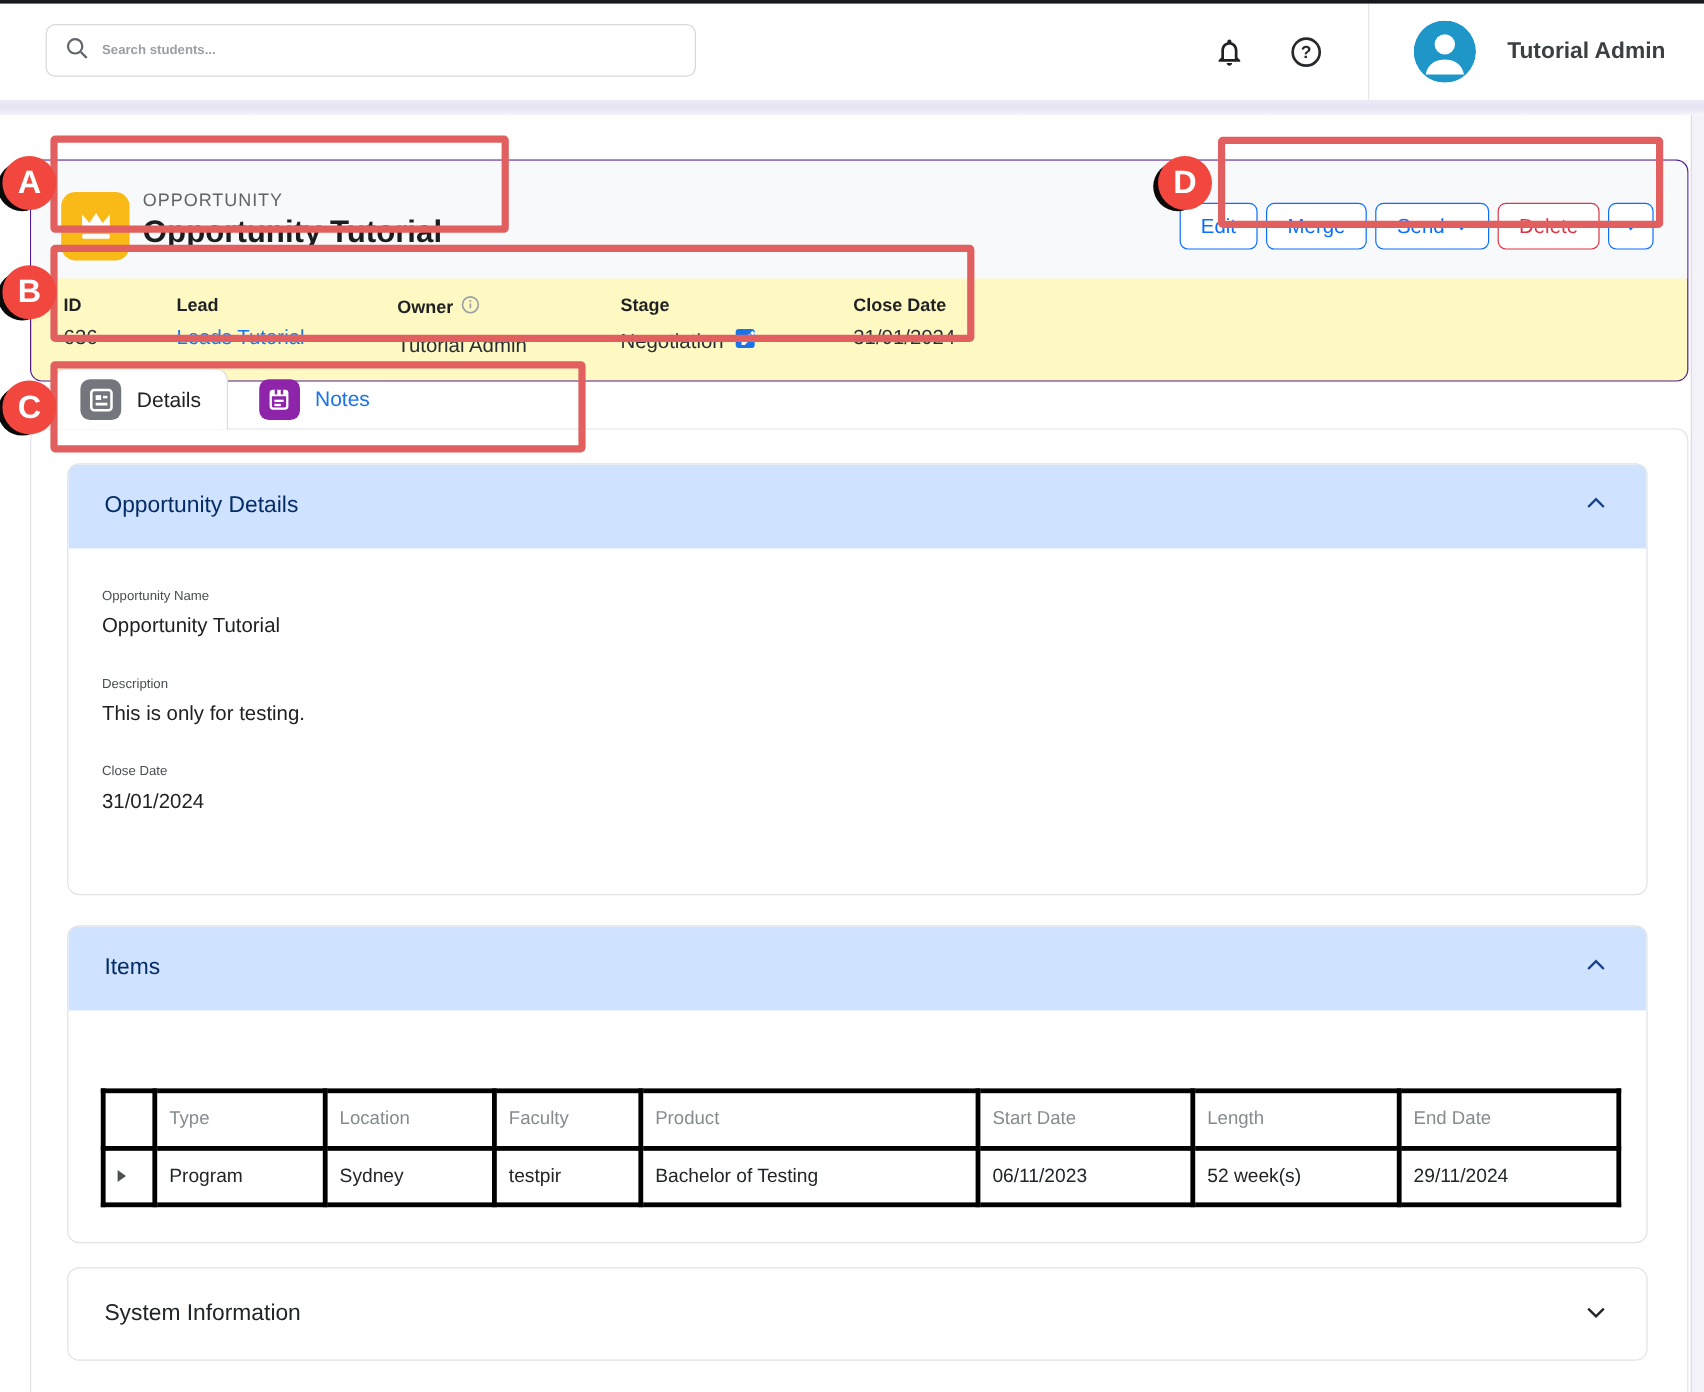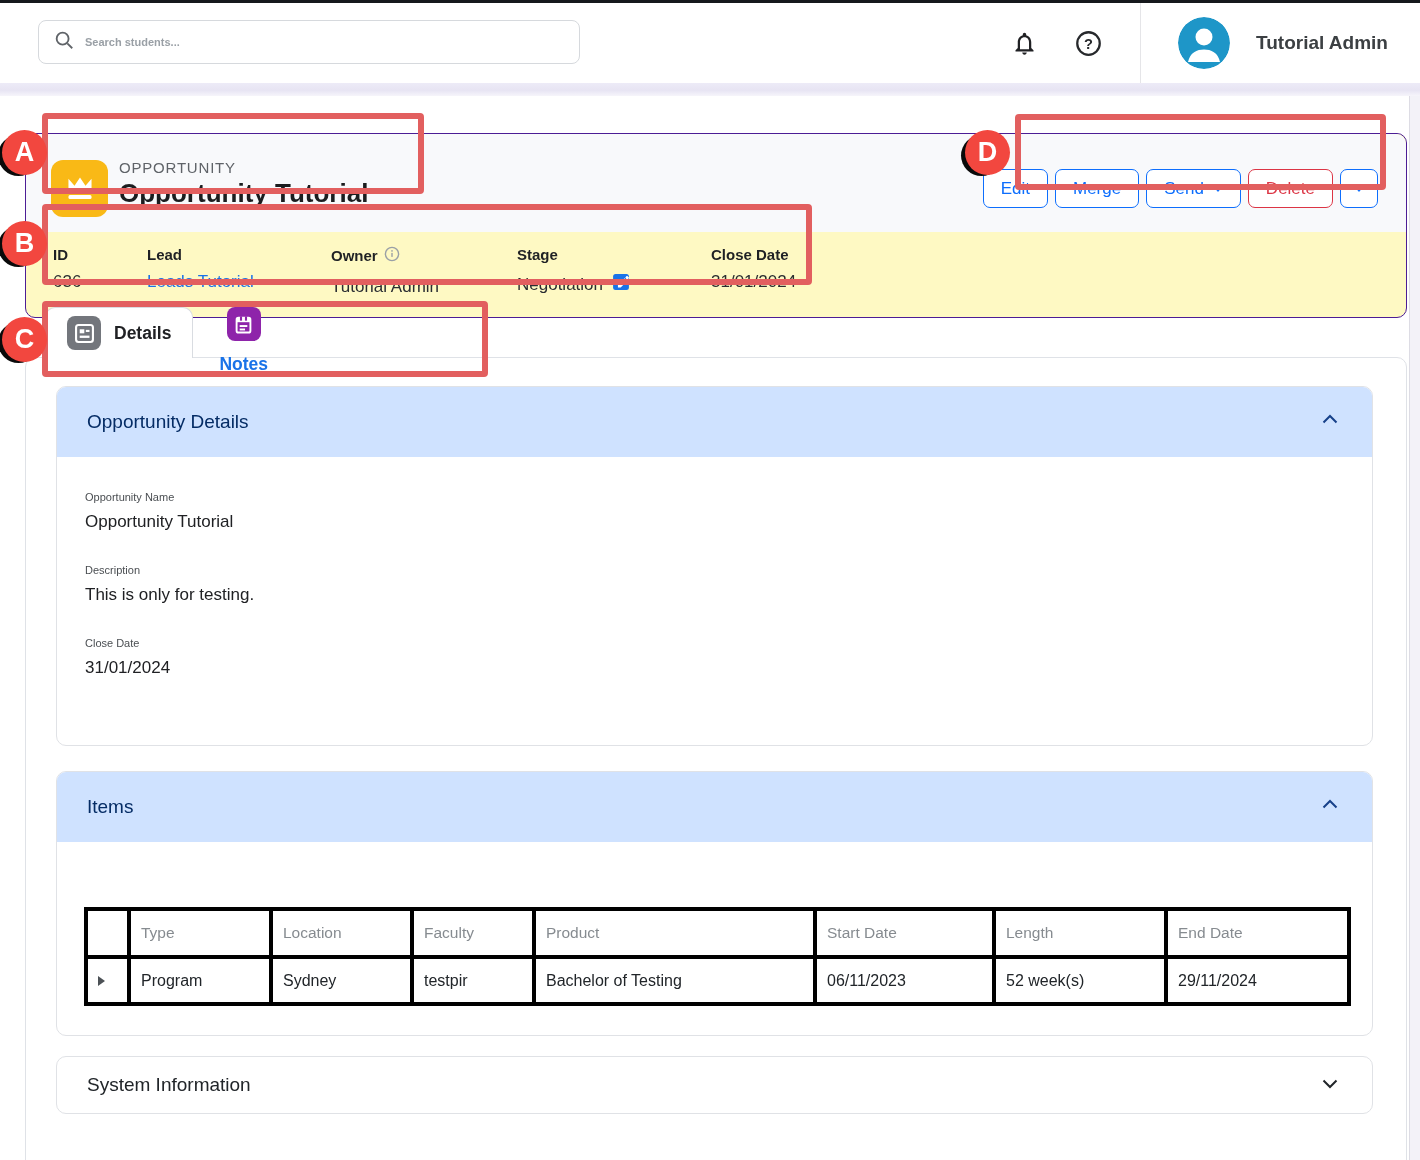--- a/index.html
+++ b/index.html
@@ -43,38 +43,38 @@
   .caret-down { width:0; height:0; border-left:5.5px solid transparent; border-right:5.5px solid transparent;
                 border-top:6.5px solid currentColor; display:inline-block; }
 
   .summary { position:absolute; left:27px; top:112px; right:20px; height:64px; }
   .sum-col { position:absolute; top:0; }
   .sum-label { font-size:15px; font-weight:bold; color:#1f2124; display:flex; align-items:center; gap:6px; }
   .sum-value { margin-top:9px; font-size:17px; color:#2a2d31; display:flex; align-items:center; gap:8px; }
   a.sum-link { color:var(--link-blue); text-decoration:none; cursor:pointer; }
 
   
-  .tabs { position:absolute; left:45px; top:307px; height:51px; display:flex; z-index:3;font-weight:bold; }
+  .tabs { position:absolute; left:45px; top:307px; height:51px; display:flex; z-index:3; }
   .tab { display:flex; align-items:center; gap:13px; font-size:17.5px; cursor:pointer; }
   .tab.active { background:#fff; border:1px solid #d9dce1; border-bottom:none; border-radius:10px 10px 0 0;
                 color:#202124; padding:0 21px; }
-  .tab.inactive { color:var(--link-blue); padding:0 26px;flex-direction:column; }
+  .tab.inactive { color:var(--link-blue); padding:0 26px; }
   .tab-icon { width:34px; height:34px; border-radius:8px; display:flex; align-items:center; justify-content:center; flex:0 0 auto; }
   .ti-details { background:var(--tab-details-gray); }
   .ti-notes { background:var(--tab-notes-purple); }
   .ti-documents { background:var(--tab-documents-green); }
 
   
   .content-card { position:absolute; left:25px; top:357px; width:1382px; height:830px; background:#fff;
                   border:1px solid #dfe2e7; border-radius:10px 10px 0 0; z-index:1; }
   .panel { position:absolute; left:30px; width:1317px; border:1px solid #e0e2e6; border-radius:10px;
            background:#fff; overflow:hidden; }
   .panel-details { top:28px; height:360px; }
   .panel-items { top:413px; height:265px; }
-  .panel-system { top:698px; height:58px; display:flex; align-items:center; justify-content:space-between;
+  .panel-system { top:698px; height:78px; display:flex; align-items:center; justify-content:space-between;
                   padding:16px 30px; cursor:pointer; }
   .panel-header { height:70px; background:var(--panel-header-blue); display:flex; align-items:center;
                   justify-content:space-between; padding:0 30px; cursor:pointer; }
   .panel-title { font-size:19px; color:#052c65; }
   .system-title { font-size:19px; color:#212529; }
 
   .fields { padding:34px 28px 0; }
   .field { margin-bottom:32px; }
   .field-label { font-size:11px; color:#4a4e52; margin-bottom:9px; }
   .field-value { font-size:17px; color:#202124; }

